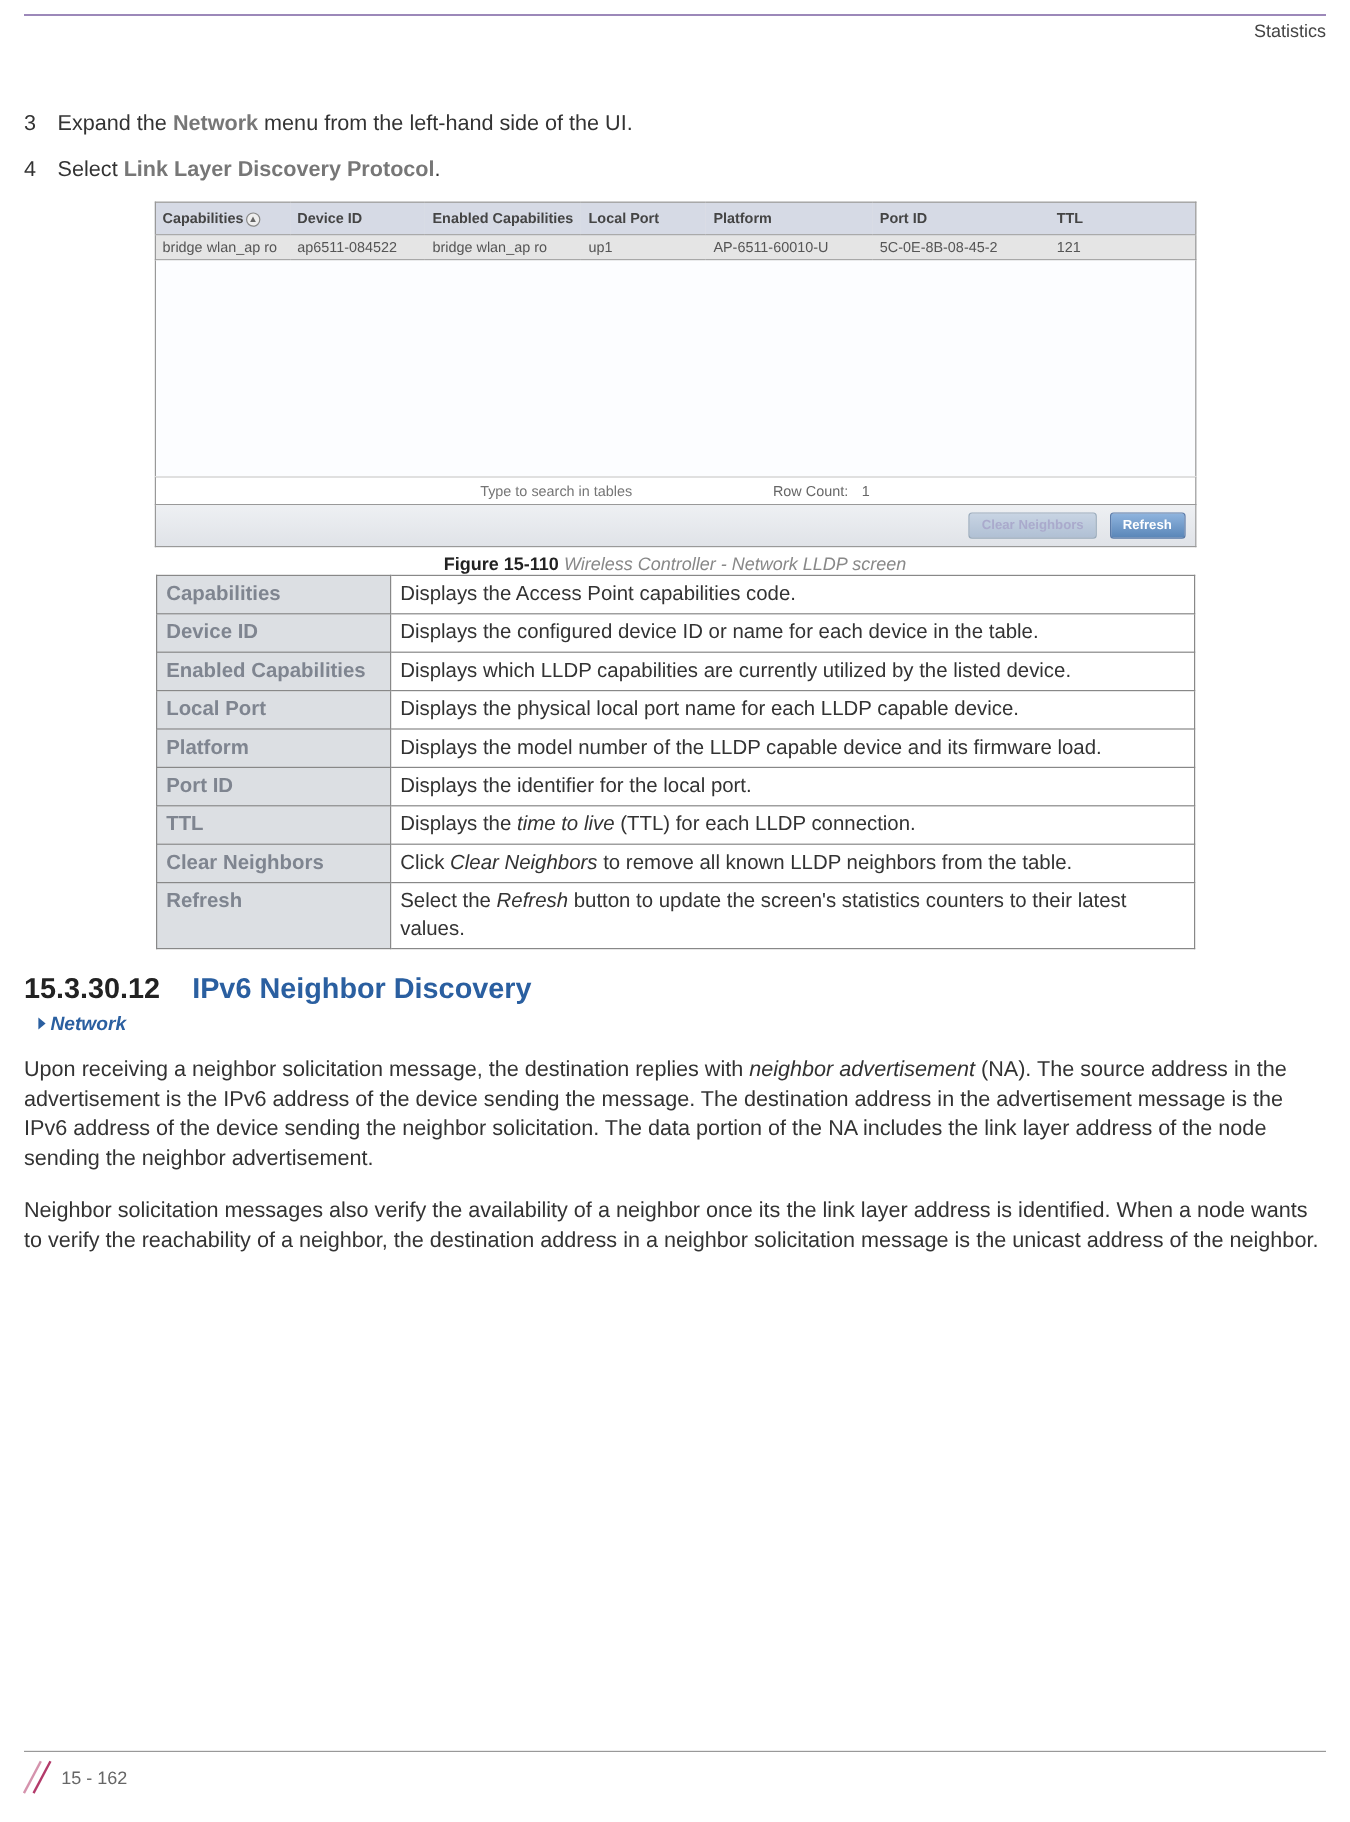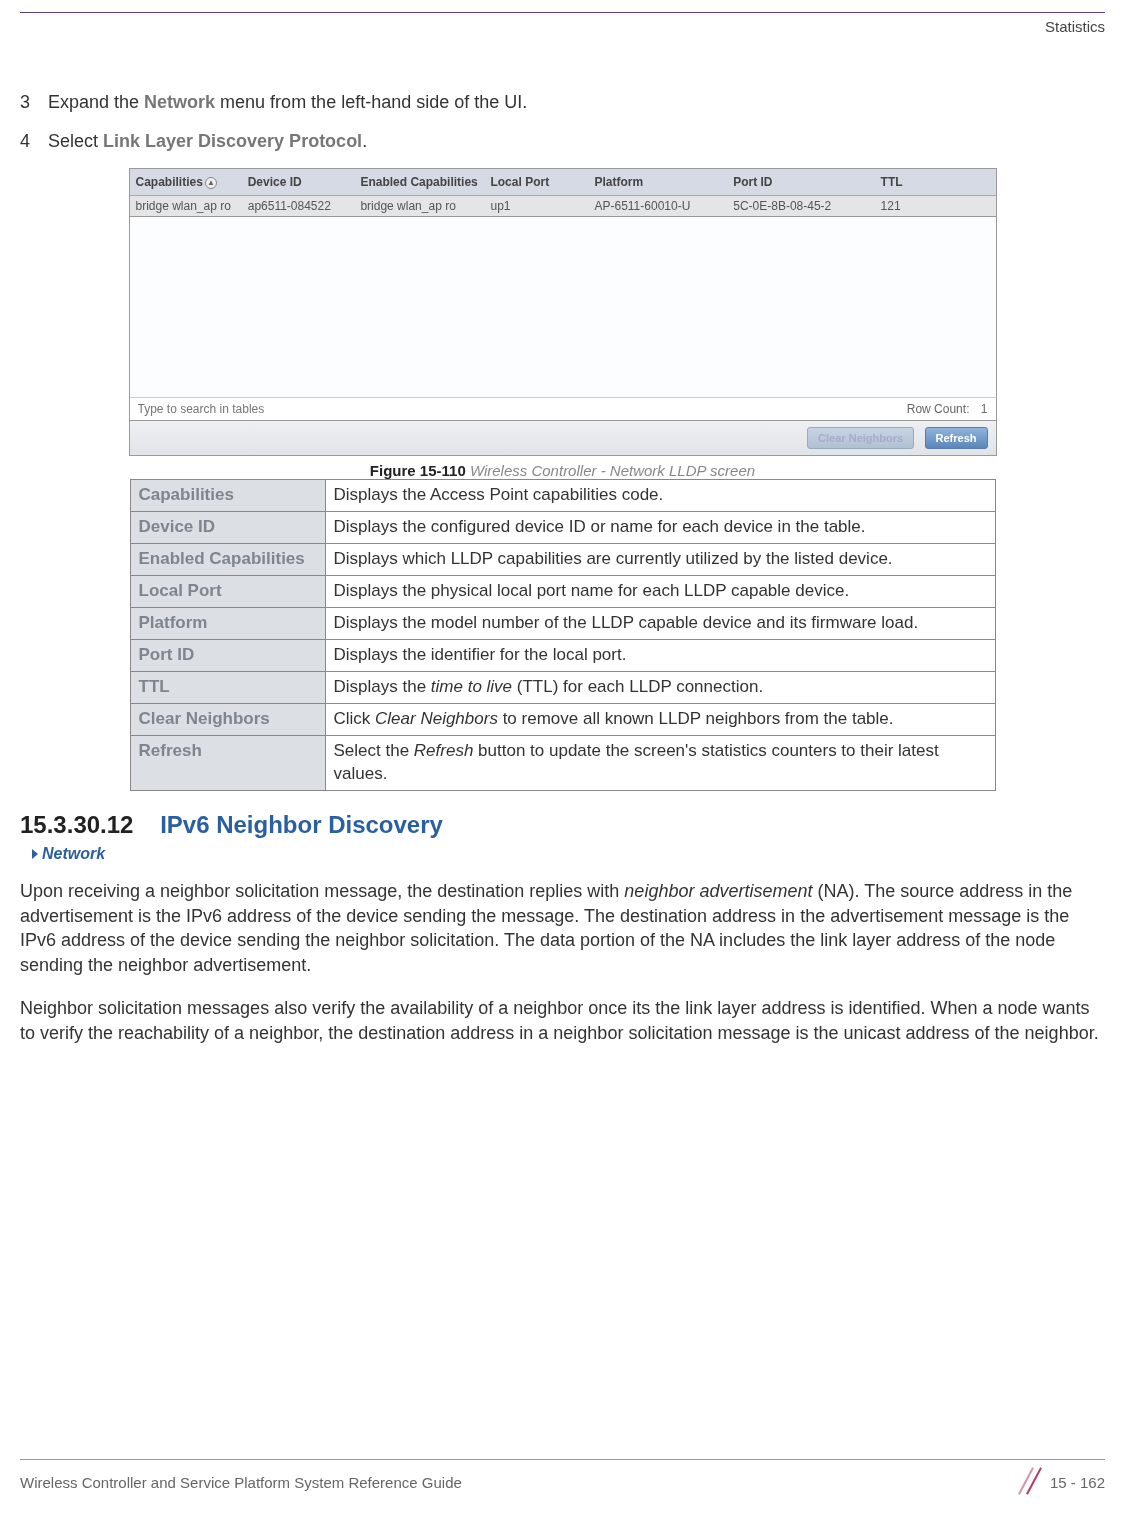--- a/index.html
+++ b/index.html
@@ -86,21 +86,21 @@
       overflow: hidden;
     }
     .lldp-body-area {
       height: 180px;
       background: #fcfdff;
       border-left: 1px solid #999;
       border-right: 1px solid #999;
     }
     .table-footer {
       display: flex;
-      justify-content: space-between;
+      justify-content: center;
       align-items: center;
       padding: 4px 8px;
       font-size: 12px;
       border: 1px solid #999;
       border-top: 1px solid #ccc;
       color: #666;
       background: #fff;
       gap: 44px;
     }
     .search-input {
@@ -367,18 +367,17 @@
 
   <p class="para">
     <span>Upon receiving a neighbor solicitation message, the destination replies with </span><span class="italic">neighbor advertisement</span><span> (NA). The source address in the advertisement is the IPv6 address of the device sending the message. The destination address in the advertisement message is the IPv6 address of the device sending the neighbor solicitation. The data portion of the NA includes the link layer address of the node sending the neighbor advertisement.</span>
   </p>
 
   <p class="para">Neighbor solicitation messages also verify the availability of a neighbor once its the link layer address is identified. When a node wants to verify the reachability of a neighbor, the destination address in a neighbor solicitation message is the unicast address of the neighbor.</p>
 
 </div>
 
 <div class="footer">
-  <span>Wireless Controller and Service Platform System Reference Guide</span>
   <span class="page-num-wrap">
     <span class="slash-icon"></span>
     <span>15 - 162</span>
   </span>
 </div>
 
 </body></html>

